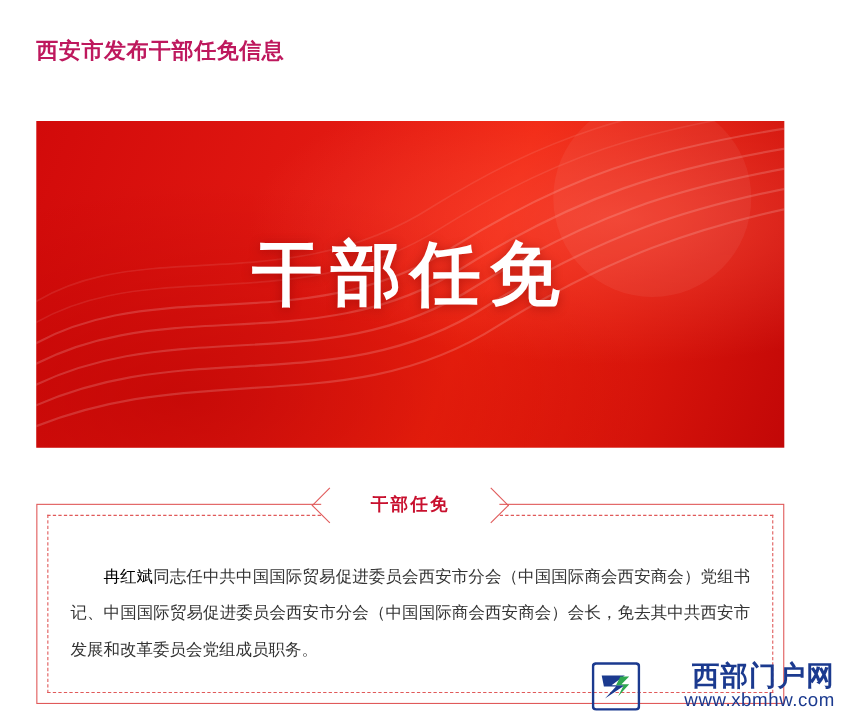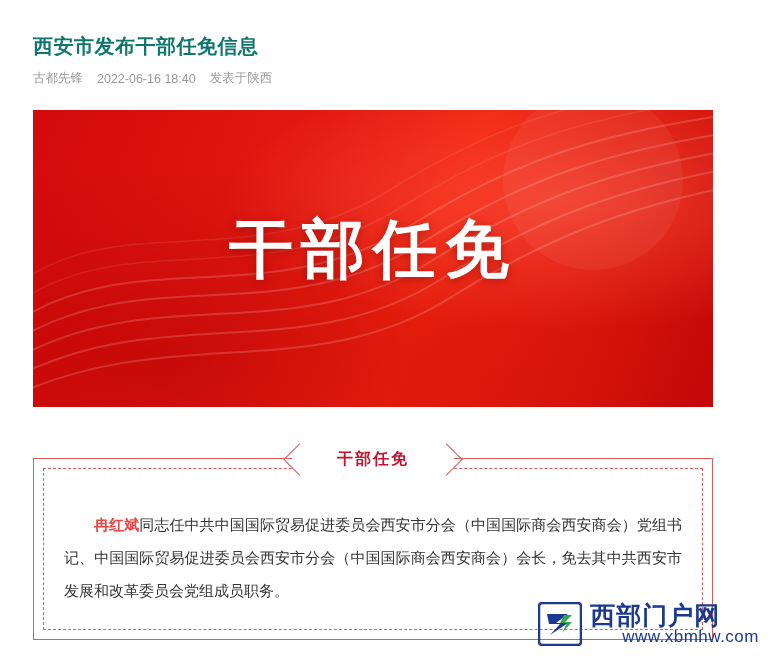--- a/index.html
+++ b/index.html
@@ -17,21 +17,21 @@
     height: 660px;
     background: #ffffff;
     overflow: hidden;
   }
   .article-title {
     position: absolute;
     left: 33px;
     top: 20px;
     font-size: 20px;
     font-weight: bold;
-    color: #0f766e;
+    color: #be185d;
     letter-spacing: 0.5px;
   }
   .meta {
     position: absolute;
     left: 33px;
     top: 70px;
     font-size: 12.5px;
     color: #999999;
     display: flex;
     align-items: center;
@@ -120,31 +120,32 @@
     left: 30px;
     right: 30px;
     top: 34px;
     font-size: 15px;
     line-height: 33px;
     color: #333333;
     text-align: justify;
     text-indent: 2em;
   }
   .notice-body .name {
-    font-weight: bold;
-    color: #ef4444;
+    font-weight: normal;
+    color: #000000;
   }
 
   .watermark {
     position: absolute;
     right: 16px;
     bottom: 8px;
     display: flex;
     align-items: center;
     height: 56px;
+    text-align: right;
   }
   .wm-logo {
     width: 44px;
     height: 44px;
     margin-right: 8px;
     flex: none;
   }
   .wm-texts { line-height: 1.05; }
   .wm-title {
     font-size: 25px;
@@ -160,25 +161,20 @@
     margin-left: 32px;
   }
 </style>
 </head>
 <body>
 
 <div class="page">
 
   <h1 class="article-title">西安市发布干部任免信息</h1>
 
-  <div class="meta">
-    <span class="author">古都先锋</span>
-    <span>2022-06-16 18:40</span>
-    <span>发表于陕西</span>
-  </div>
 
   <div class="hero">
     <svg class="swoosh" viewBox="0 0 680 297" preserveAspectRatio="none">
       <g fill="none" stroke="#ffffff" stroke-opacity="0.30" stroke-width="2">
         <path d="M-20,250 C120,170 260,240 400,150 C500,88 580,60 700,40"></path>
         <path d="M-20,268 C130,190 270,258 410,168 C510,106 590,78 700,58"></path>
         <path d="M-20,286 C140,212 280,276 420,186 C520,124 600,96 700,76"></path>
         <path d="M-20,232 C110,150 250,222 390,132 C490,70 570,42 700,22"></path>
         <path d="M-20,214 C100,132 240,204 380,114 C480,52 560,24 700,4"></path>
       </g>

